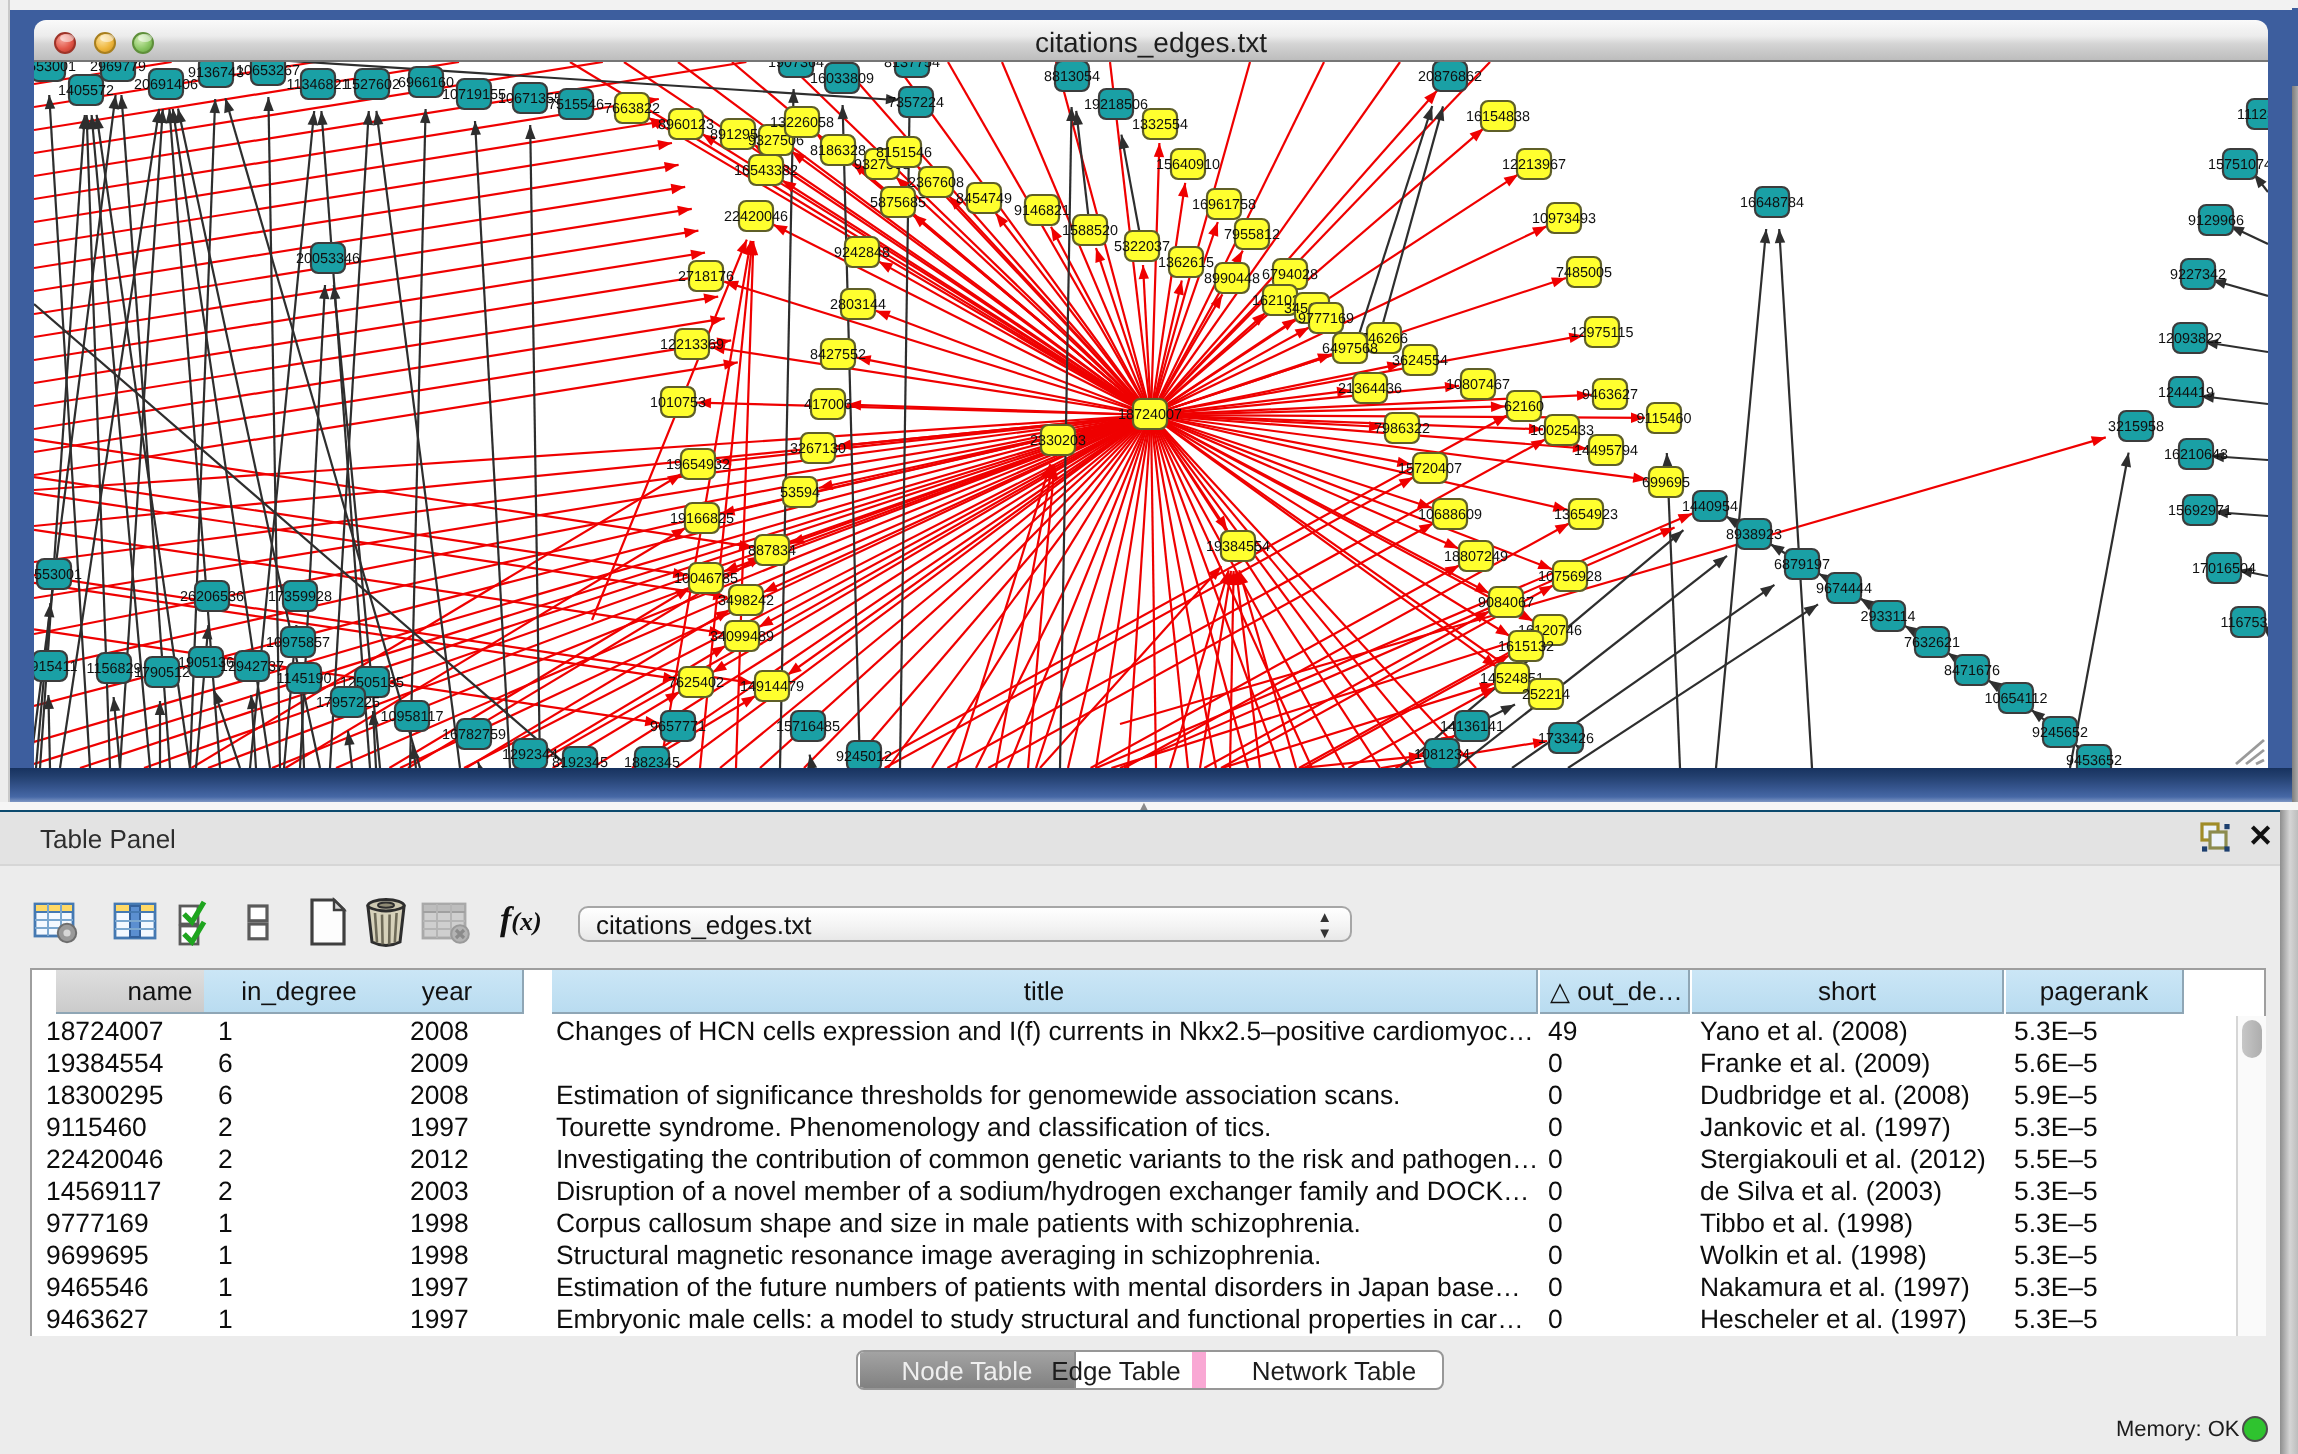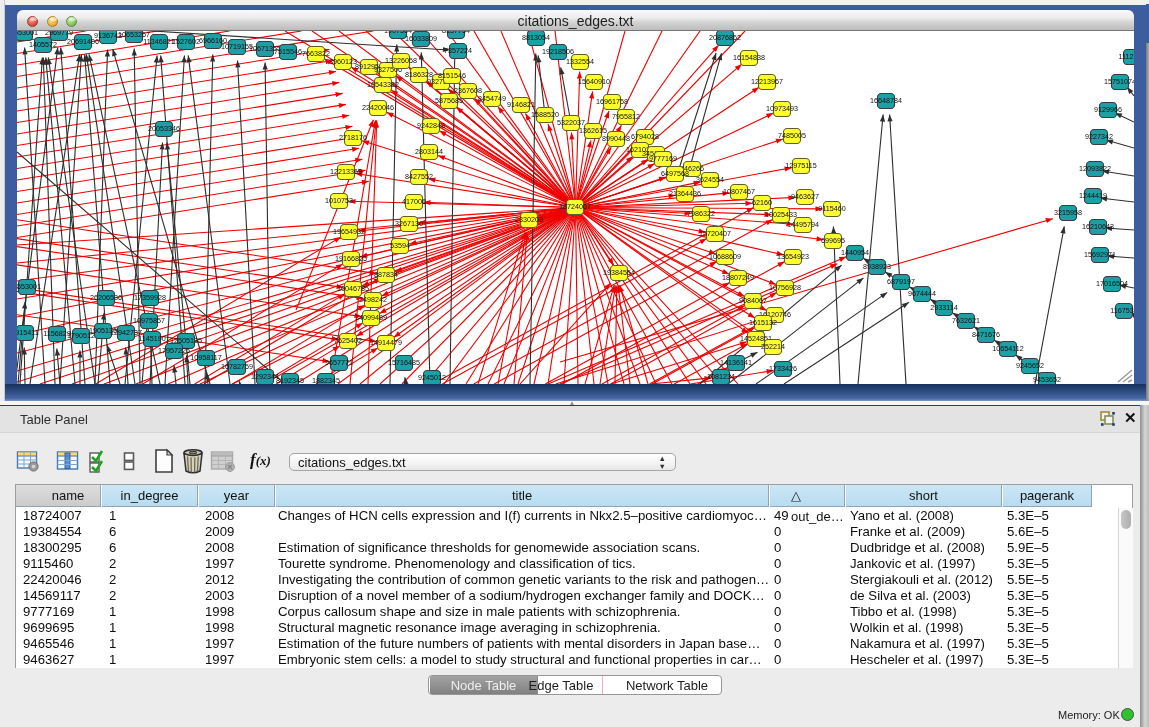--- a/index.html
+++ b/index.html
@@ -35,21 +35,21 @@
 .tr{position:relative;height:16px;width:1100px;font-size:13.2px;color:#0d0d0d;white-space:nowrap}
 .tr div{position:absolute;top:0;height:16px;line-height:15px;overflow:hidden}
 .c0{left:7px;width:90px}.c1{left:93px;width:80px}.c2{left:189px;width:64px}
 .c3{left:262px;width:496px}.c4{left:758px;width:66px}.c5{left:834px;width:164px}
 .c6{left:991px;width:95px}
 #vscroll{position:absolute;left:1102px;top:23px;width:15px;height:160px;background:#fafafa;border-left:1px solid #d6d6d6}
 #vthumb{position:absolute;left:2px;top:2px;width:10px;height:19px;background:linear-gradient(90deg,#c7c7c7,#adadad);border-radius:5px}
 #tabs{position:absolute;left:428px;top:675px;width:294px;height:20px;border:1px solid #979797;border-radius:4px;background:#fff;overflow:hidden}
 .tab{position:absolute;top:0;height:20px;font-size:13px;line-height:19px;text-align:center;color:#1c1c1c}
 #tab1{left:1px;width:108px;background:linear-gradient(180deg,#a3a3a3,#7d7d7d);color:#efefef;border-right:1px solid #8b8b8b}
-#tab2{left:91px;width:83px;border-right:1px solid #f9a8d4}
+#tab2{left:91px;width:83px;border-right:7px solid #f9a8d4}
 #tab3{left:182px;width:112px}
 #mem{position:absolute;left:1058px;top:709px;font-size:11px;color:#1c1c1c}
 #memdot{position:absolute;left:1121px;top:708px;width:13px;height:13px;border-radius:50%;background:#2fc32f;border:1px solid #4c4c4c}
 #rstrip2{position:absolute;left:1140px;top:405px;width:9px;height:322px;background:linear-gradient(90deg,#8e8e8e,#d5d5d5 55%,#bdbdbd)}
 </style></head>
 <body>
 <div id="root">
 <div id="blue"></div>
 <div id="bluebottom"></div>
 <div id="topgray"></div>
@@ -893,25 +893,25 @@
 <path d="M18 16 L22 20 M22 16 L18 20" stroke="#8b8b8b" stroke-width="1.6"></path>
 </svg></div>
 <div class="tbi" style="left:250px;top:10px;font-family:'Liberation Serif',serif;font-style:italic;font-weight:bold;font-size:17px;color:#111">f<span style="font-size:13px">(x)</span></div>
 </div>
 <div id="combo">
       <div class="txt">citations_edges.txt</div>
       <div class="arr">▲<br>▼</div>
     </div>
 <div id="tablewrap">
 <div class="hdr">
-<div class="hc" style="left:0;width:85px;background:linear-gradient(180deg,#dedede,#cbcbcb);text-indent:20px">name</div>
+<div class="hc" style="left:12px;width:85px;background:linear-gradient(180deg,#dedede,#cbcbcb);text-indent:20px">name</div>
 <div class="hc" style="left:86px;width:96px">in_degree</div>
-<div class="hc" style="left:183px;width:76px">year</div>
+<div class="hc" style="left:170px;width:76px">year</div>
 <div class="hc" style="left:260px;width:493px">title</div>
-<div class="hc" style="left:754px;width:75px;text-align:left;padding-left:21px">△ out_de…</div>
+<div class="hc" style="left:754px;width:75px;text-align:left;padding-left:5px">△ out_de…</div>
 <div class="hc" style="left:830px;width:156px">short</div>
 <div class="hc" style="left:987px;width:89px">pagerank</div>
 </div>
 <div class="rows">
         <div class="tr">
           <div class="c0">18724007</div>
           <div class="c1">1</div>
           <div class="c2">2008</div>
           <div class="c3">Changes of HCN cells expression and I(f) currents in Nkx2.5–positive cardiomyoc…</div>
           <div class="c4">49</div>
@@ -986,21 +986,21 @@
           <div class="c2">1997</div>
           <div class="c3">Estimation of the future numbers of patients with mental disorders in Japan base…</div>
           <div class="c4">0</div>
           <div class="c5">Nakamura et al. (1997)</div>
           <div class="c6">5.3E–5</div>
         </div>
         <div class="tr">
           <div class="c0">9463627</div>
           <div class="c1">1</div>
           <div class="c2">1997</div>
-          <div class="c3">Embryonic stem cells: a model to study structural and functional properties in car…</div>
+          <div class="c3">Embryonic male cells: a model to study structural and functional properties in car…</div>
           <div class="c4">0</div>
           <div class="c5">Hescheler et al. (1997)</div>
           <div class="c6">5.3E–5</div>
         </div>
       </div>
 <div id="vscroll">
         <div id="vthumb"></div>
       </div>
 </div>
 <div id="tabs">

